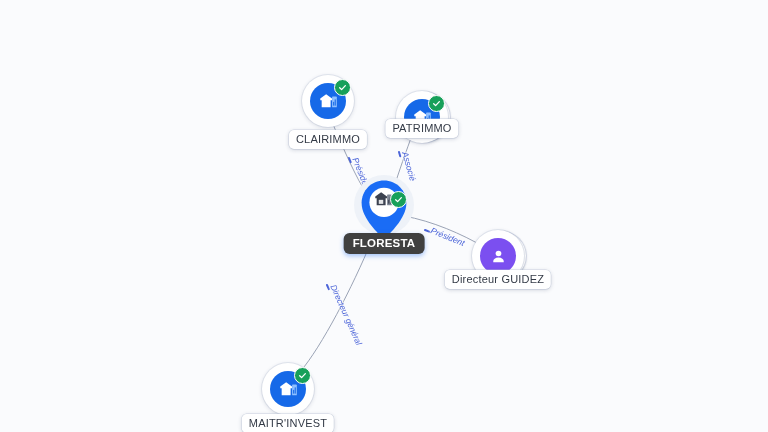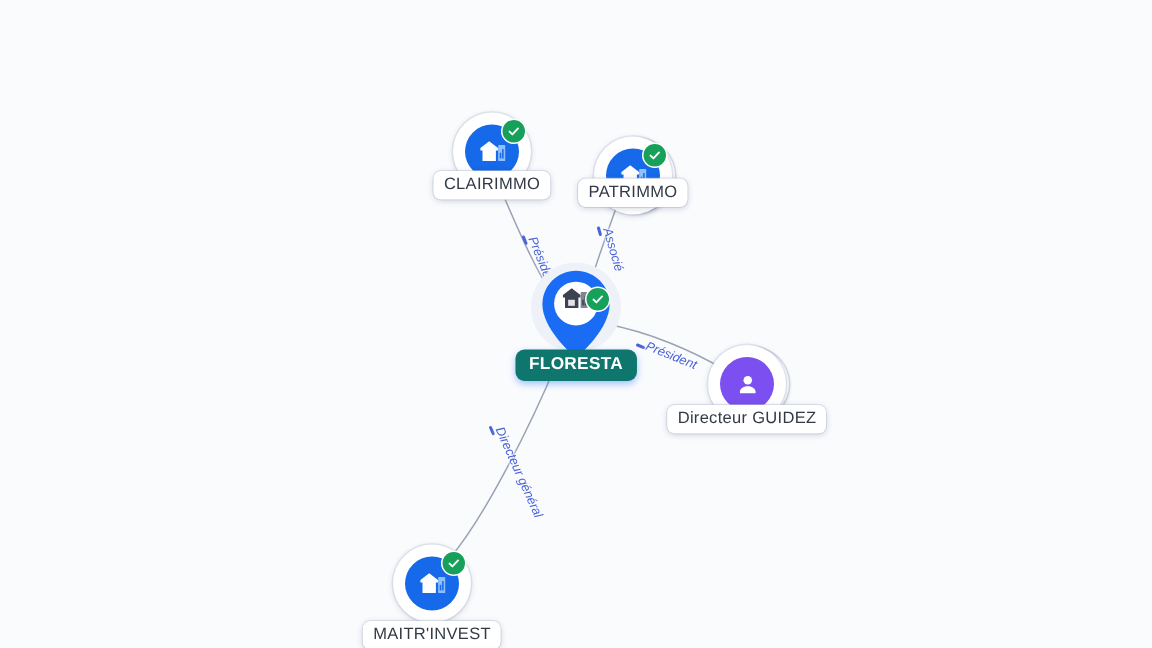--- a/index.html
+++ b/index.html
@@ -52,21 +52,21 @@
   
   .label{
     position:absolute;left:50%;transform:translateX(-50%);
     white-space:nowrap;
     font-size:11px;letter-spacing:.2px;
     padding:3px 7px 4px 7px;border-radius:5px;
     background:#ffffff;color:#333a46;
     box-shadow:0 1px 4px rgba(25,40,80,.20), 0 0 0 .5px rgba(200,208,224,.7);
   }
   .label.selected{
-    background:#0f766e;color:#ffffff;font-weight:bold;font-size:11.5px;
+    background:#404040;color:#ffffff;font-weight:bold;font-size:11.5px;
     box-shadow:0 2px 5px rgba(26,108,245,.40);
     padding:4px 9px 5px 9px;border-radius:6px;
   }
 
   
   .pin-wrap{position:absolute;left:-26px;top:-34px;width:52px;height:62px;}
   .pin-halo{
     position:absolute;left:-4px;top:-4px;width:60px;height:60px;border-radius:50%;
     background:#eef2f8;
   }
@@ -114,21 +114,21 @@
             <rect x="16.1" y="6.4" width="5.4" height="12.3" rx="0.7" fill="#8fc0ff"></rect>
             <rect x="17.3" y="12.4" width="1.2" height="4.3" fill="#1669e8"></rect>
             <rect x="19.1" y="9.6" width="1.2" height="7.1" fill="#1669e8"></rect>
           </svg>
         </div>
         <div class="badge">
           <svg width="9" height="9" viewBox="0 0 24 24" aria-hidden="true">
             <path d="M4.5 12.6 9.6 17.6 19.6 7" stroke="#ffffff" stroke-width="3.4" fill="none" stroke-linecap="round" stroke-linejoin="round"></path>
           </svg>
         </div>
-        <div class="label" style="top:13px">CLAIRIMMO</div>
+        <div class="label" style="top:29px">CLAIRIMMO</div>
         <div class="node-hit"></div>
       </div>
       <div class="node" style="left: 422px; top: 117px;">
         <div class="stack s2"></div>
         <div class="stack s1"></div>
         <div class="halo"></div>
         <div class="disc">
           <svg width="21" height="21" viewBox="0 0 24 24" aria-hidden="true">
             <path fill="#ffffff" d="M9.3 3.6 2.6 8.7v1.9h1.6v8.1h10.2v-8.1h1.6V8.7z"></path>
             <rect x="6.6" y="12.4" width="5.1" height="4.6" fill="#ffffff" opacity="0.92"></rect>

